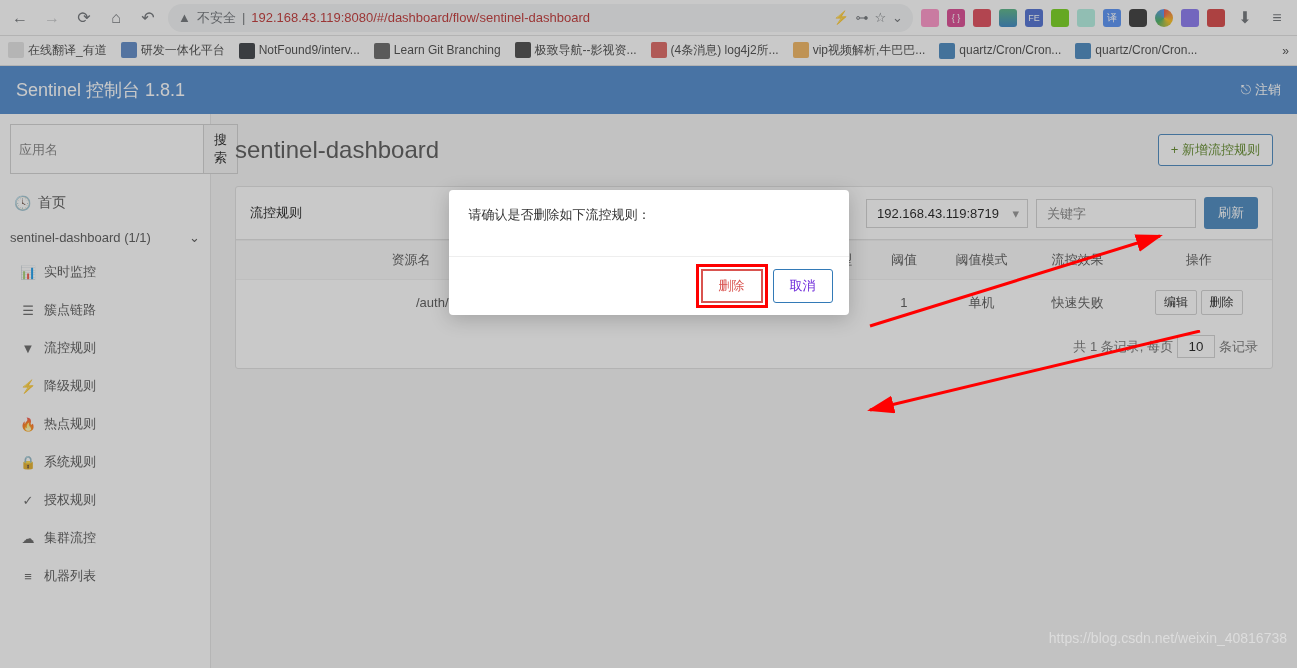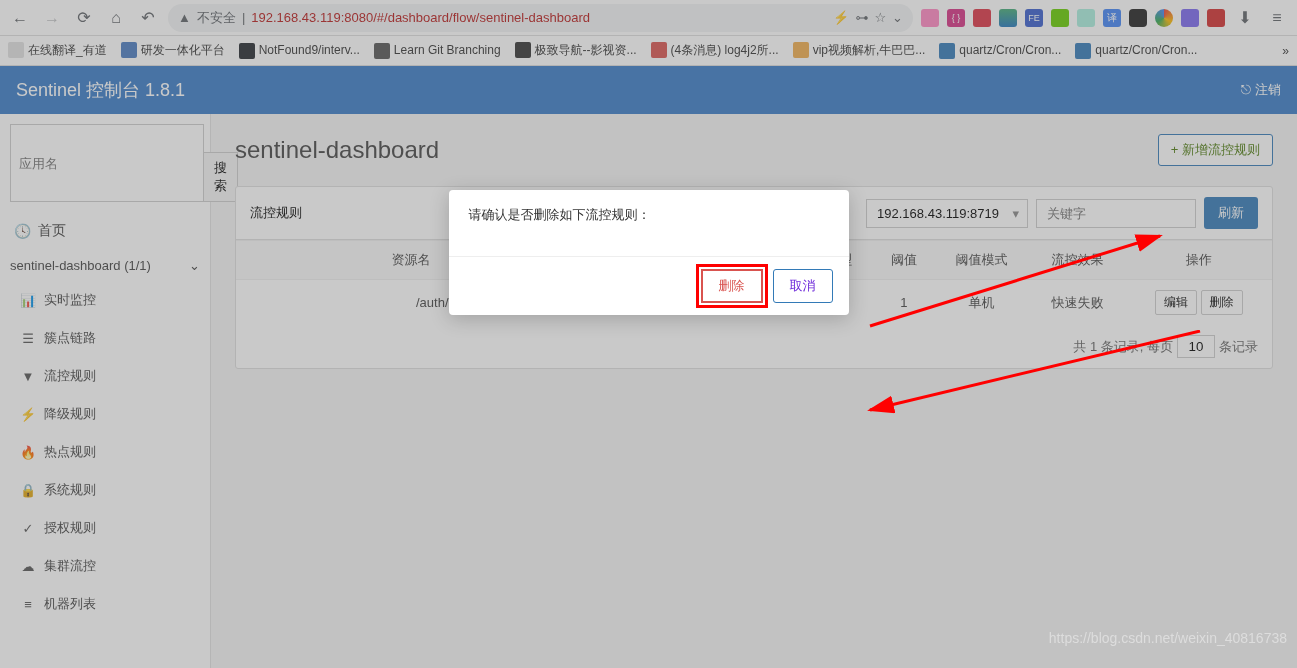--- a/index.html
+++ b/index.html
@@ -21,21 +21,21 @@
 
 .app-header { height: 48px; background: #3a7cc7; color: #fff; display: flex; align-items: center; padding: 0 16px; justify-content: space-between; }
 .app-title { font-size: 18px; }
 .logout { color: #fff; display: flex; align-items: center; gap: 4px; font-size: 13px; cursor: pointer; }
 
 
 .main { display: flex; height: calc(100% - 114px); position: relative; }
 .sidebar { width: 211px; background: #fff; border-right: 1px solid #e0e0e0; }
 .search-row { display: flex; padding: 10px; gap: 0; }
 .search-input { flex: 1; border: 1px solid #ccc; padding: 6px 8px; font-size: 13px; }
-.search-btn { border: 1px solid #ccc; border-left: none; padding: 6px 10px; background: #f5f5f5; cursor: pointer; font-size: 13px; margin-top: 28px; }
+.search-btn { border: 1px solid #ccc; border-left: none; padding: 6px 10px; background: #f5f5f5; cursor: pointer; font-size: 13px; }
 .nav-item { display: flex; align-items: center; padding: 10px 14px; gap: 8px; color: #444; cursor: pointer; font-size: 14px; }
 .nav-item.sub { padding-left: 20px; font-size: 13px; }
 .nav-item .icon { width: 16px; text-align: center; color: #555; }
 .nav-group { padding: 8px 10px; color: #444; cursor: pointer; display: flex; justify-content: space-between; align-items: center; font-size: 13px; }
 
 .content { flex: 1; padding: 20px 24px; }
 .page-title { font-size: 24px; color: #444; margin-bottom: 20px; display: flex; justify-content: space-between; align-items: center; }
 .add-btn { border: 1px solid #337ab7; color: #4d7c0f; background: #fff; padding: 6px 12px; border-radius: 3px; cursor: pointer; font-size: 13px; }
 
 .panel { border: 1px solid #ddd; background: #fff; border-radius: 3px; }

